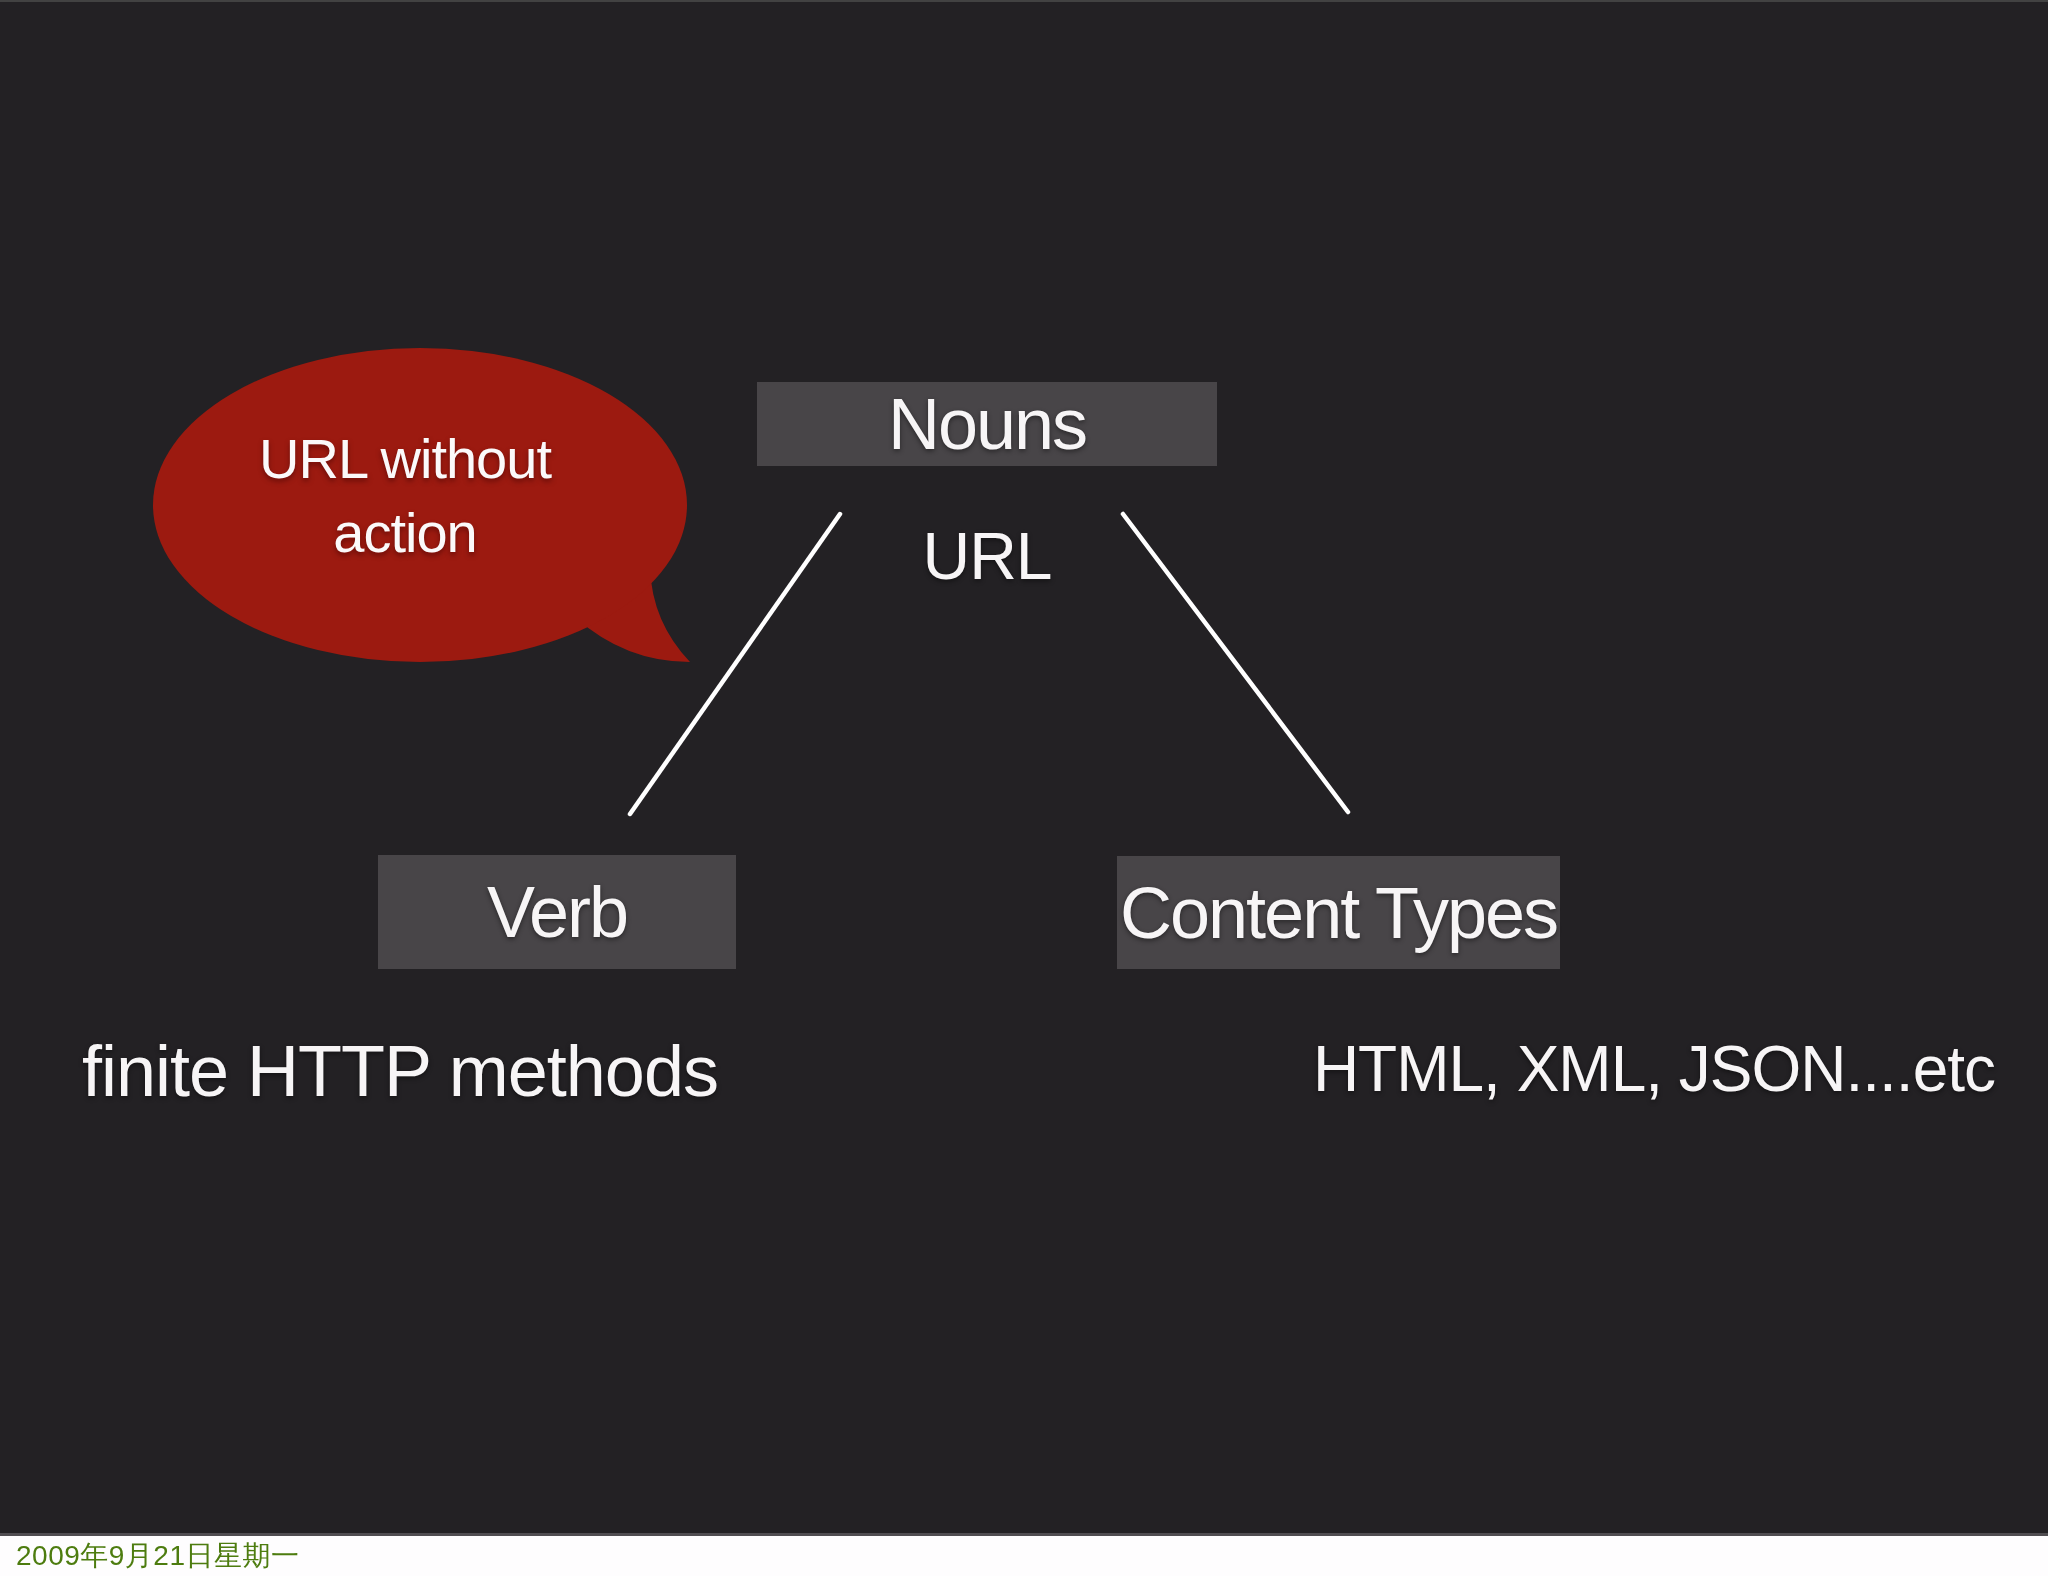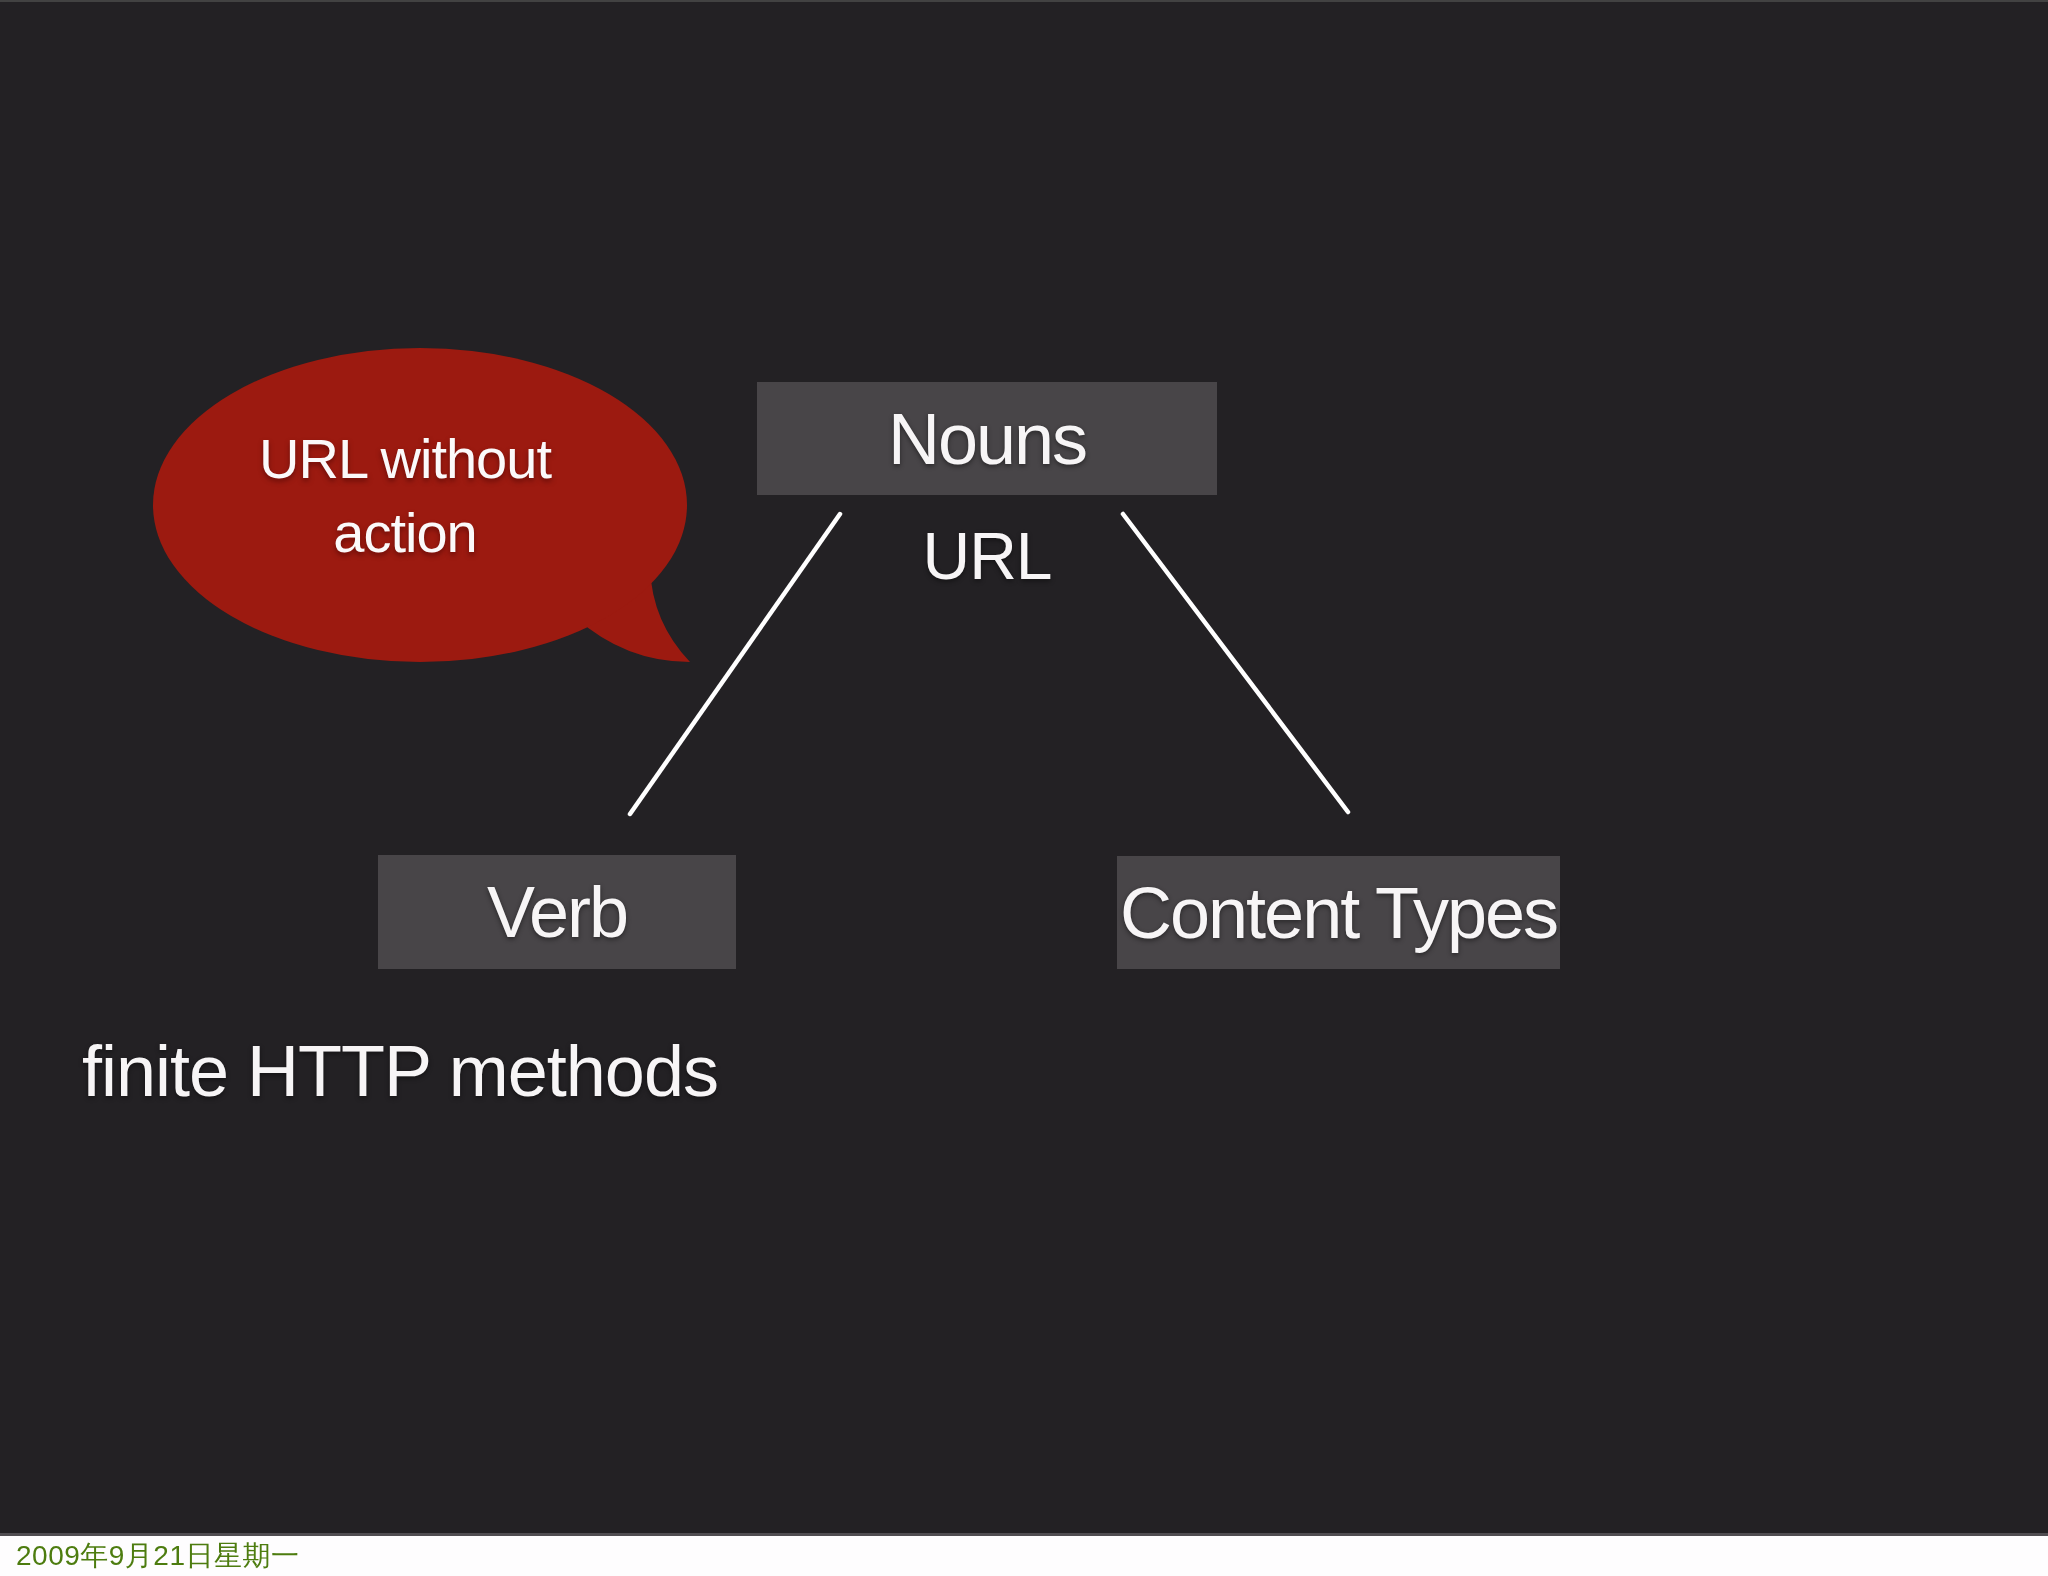--- a/index.html
+++ b/index.html
@@ -30,21 +30,21 @@
   .node {
     position: absolute;
     background: #484548;
     color: #f7f5f6;
     display: flex; align-items: center; justify-content: center;
     font-size: 72px;
     letter-spacing: -2px;
     white-space: nowrap;
     text-shadow: 0 2px 5px rgba(0,0,0,0.45);
   }
-  .node-nouns   { left: 757px;  top: 380px; width: 460px; height: 113px; }
+  .node-nouns   { left: 757px;  top: 380px; width: 460px; height: 84px; }
   .node-verb    { left: 378px;  top: 853px; width: 358px; height: 114px; }
   .node-content { left: 1117px; top: 854px; width: 443px; height: 113px; }
 
   
   .slide-text {
     position: absolute;
     color: #f7f5f6;
     text-shadow: 0 2px 5px rgba(0,0,0,0.45);
     white-space: nowrap;
   }
@@ -107,20 +107,21 @@
     <div class="slide-text url-label">URL</div>
 
     <div class="node node-verb">
       <span>Verb</span>
     </div>
     <div class="node node-content">
       <span>Content Types</span>
     </div>
 
     <div class="slide-text caption-left">finite HTTP methods</div>
+    <div class="slide-text caption-right">HTML, XML, JSON....etc</div>
 
   </div>
 
   <div class="footer-bar">
     <span class="footer-date">2009年9月21日星期一</span>
   </div>
 
 </div>
 
 </body></html>

